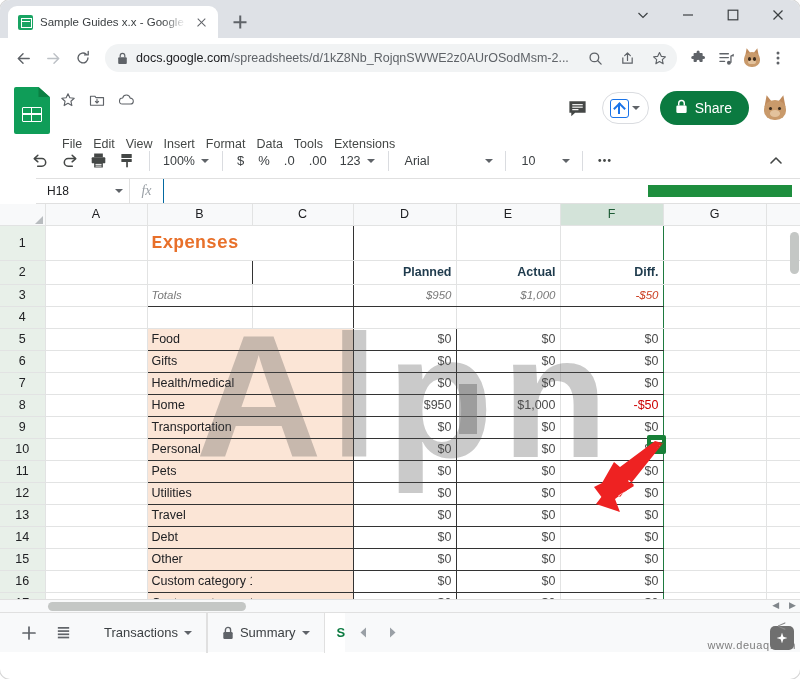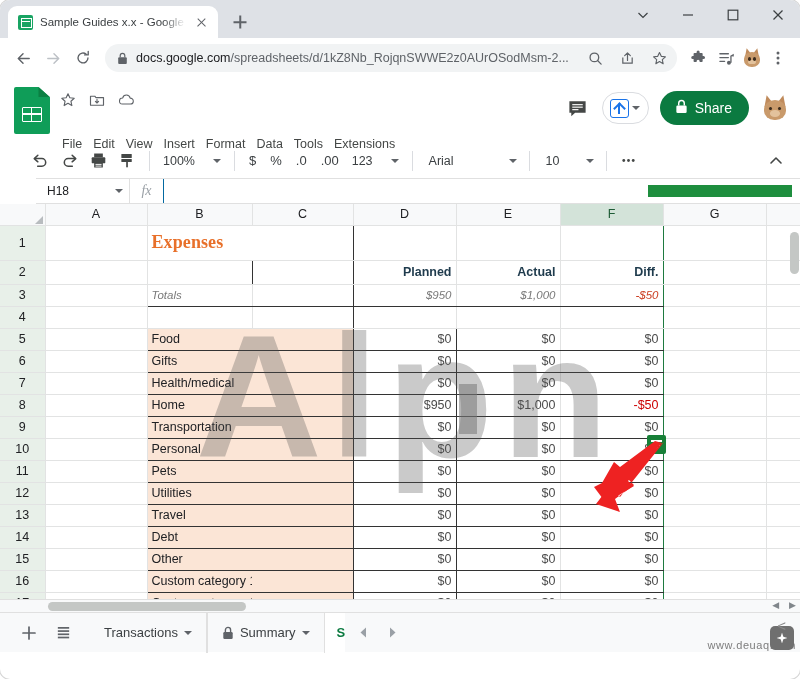--- a/index.html
+++ b/index.html
@@ -375,21 +375,21 @@
     flex: 0 0 auto;
   }
   .tb-sep {
     width: 1px; height: 20px;
     background: #dadce0;
     margin: 0 7px;
     flex: 0 0 auto;
   }
   .tb-zoom {
     display: flex; align-items: center;
-    gap: 18px;
+    gap: 6px;
     padding: 0 6px;
     height: 26px;
     font-size: 12.5px;
     color: #3c4043;
     cursor: pointer;
     border-radius: 4px;
   }
   .tb-text {
     height: 26px;
     display: flex; align-items: center;
@@ -537,21 +537,21 @@
     cursor: pointer;
   }
   td.cell { background: #fff; }
   td.cell .inner { padding: 0 4px; height: 100%; display: flex; align-items: center; }
   td.cell .inner.r { justify-content: flex-end; }
 
   .c-title {
     color: #e8702a;
     font-weight: bold;
     font-size: 18px;
-    font-family: Liberation Serif, serif;
+    font-family: Liberation Mono, monospace;
     letter-spacing: 0.1px;
   }
   .c-hdr { font-weight: bold; color: #1f3b4d; font-size: 12.5px; }
   .c-italic { font-style: italic; color: #7a7a7a; font-size: 11.5px; }
   .c-cat { color: #202124; font-size: 12.5px; }
   .c-num { color: #4c4c4c; font-size: 12.5px; }
   .c-neg { color: #cc0000; font-size: 12.5px; }
 
   .bg-peach { background: #fbe5d6 !important; }
   .bd-top   { border-top: 1.5px solid #333 !important; }

